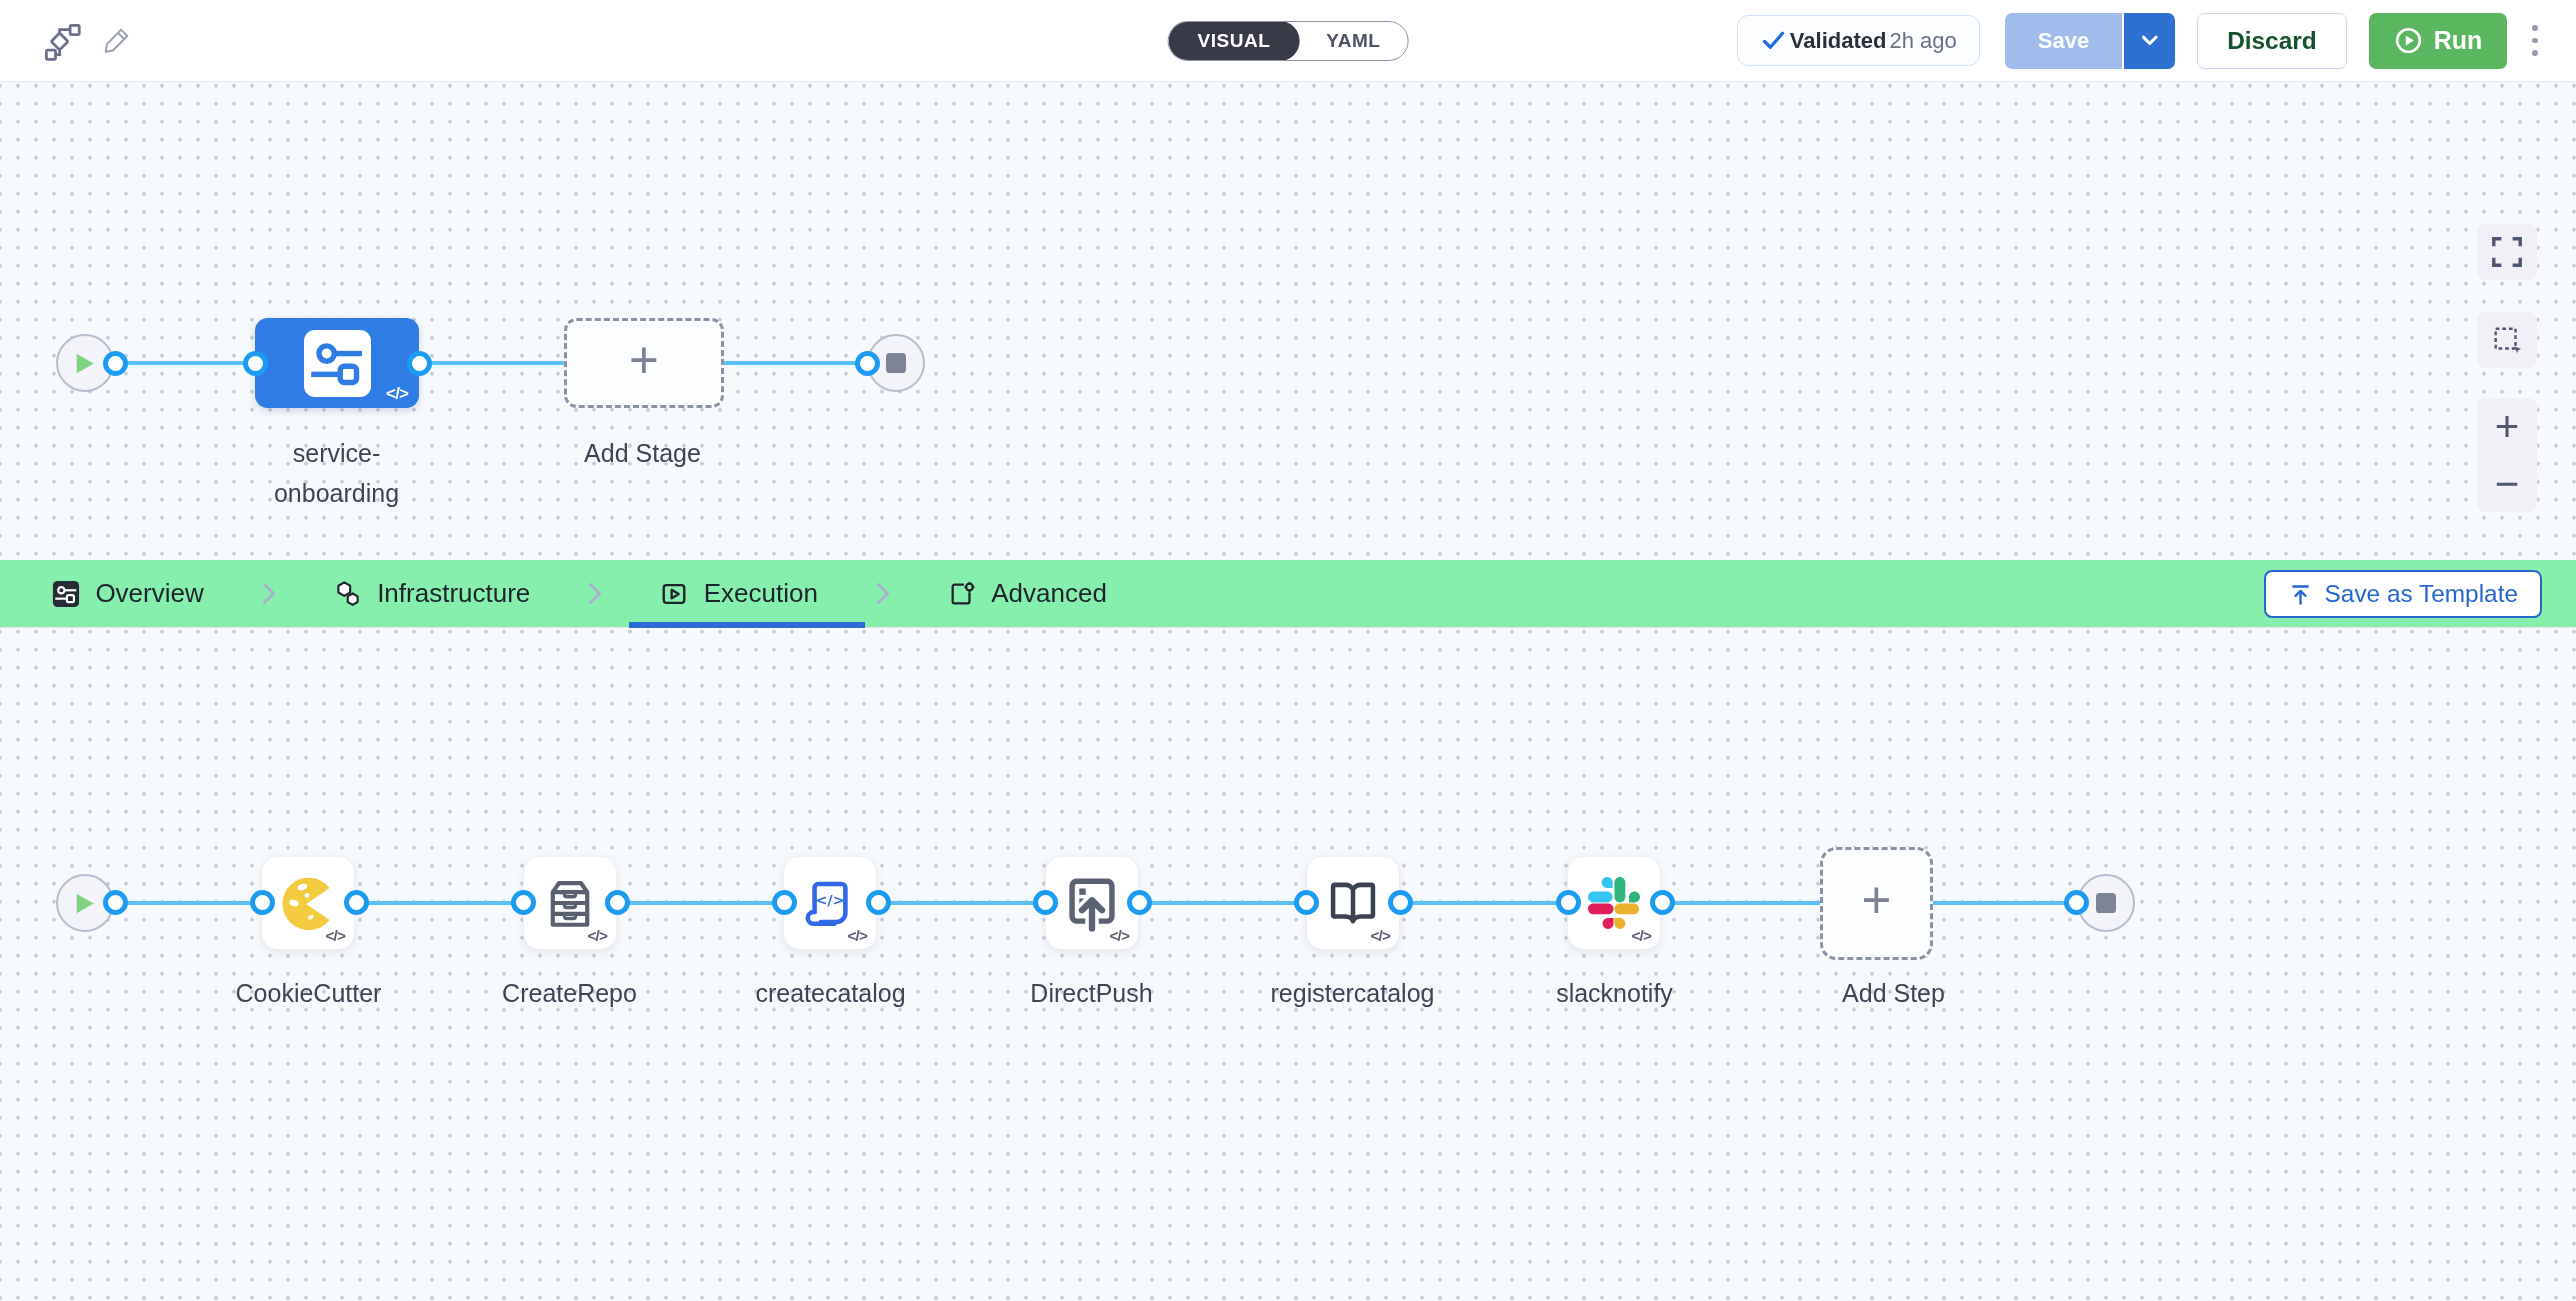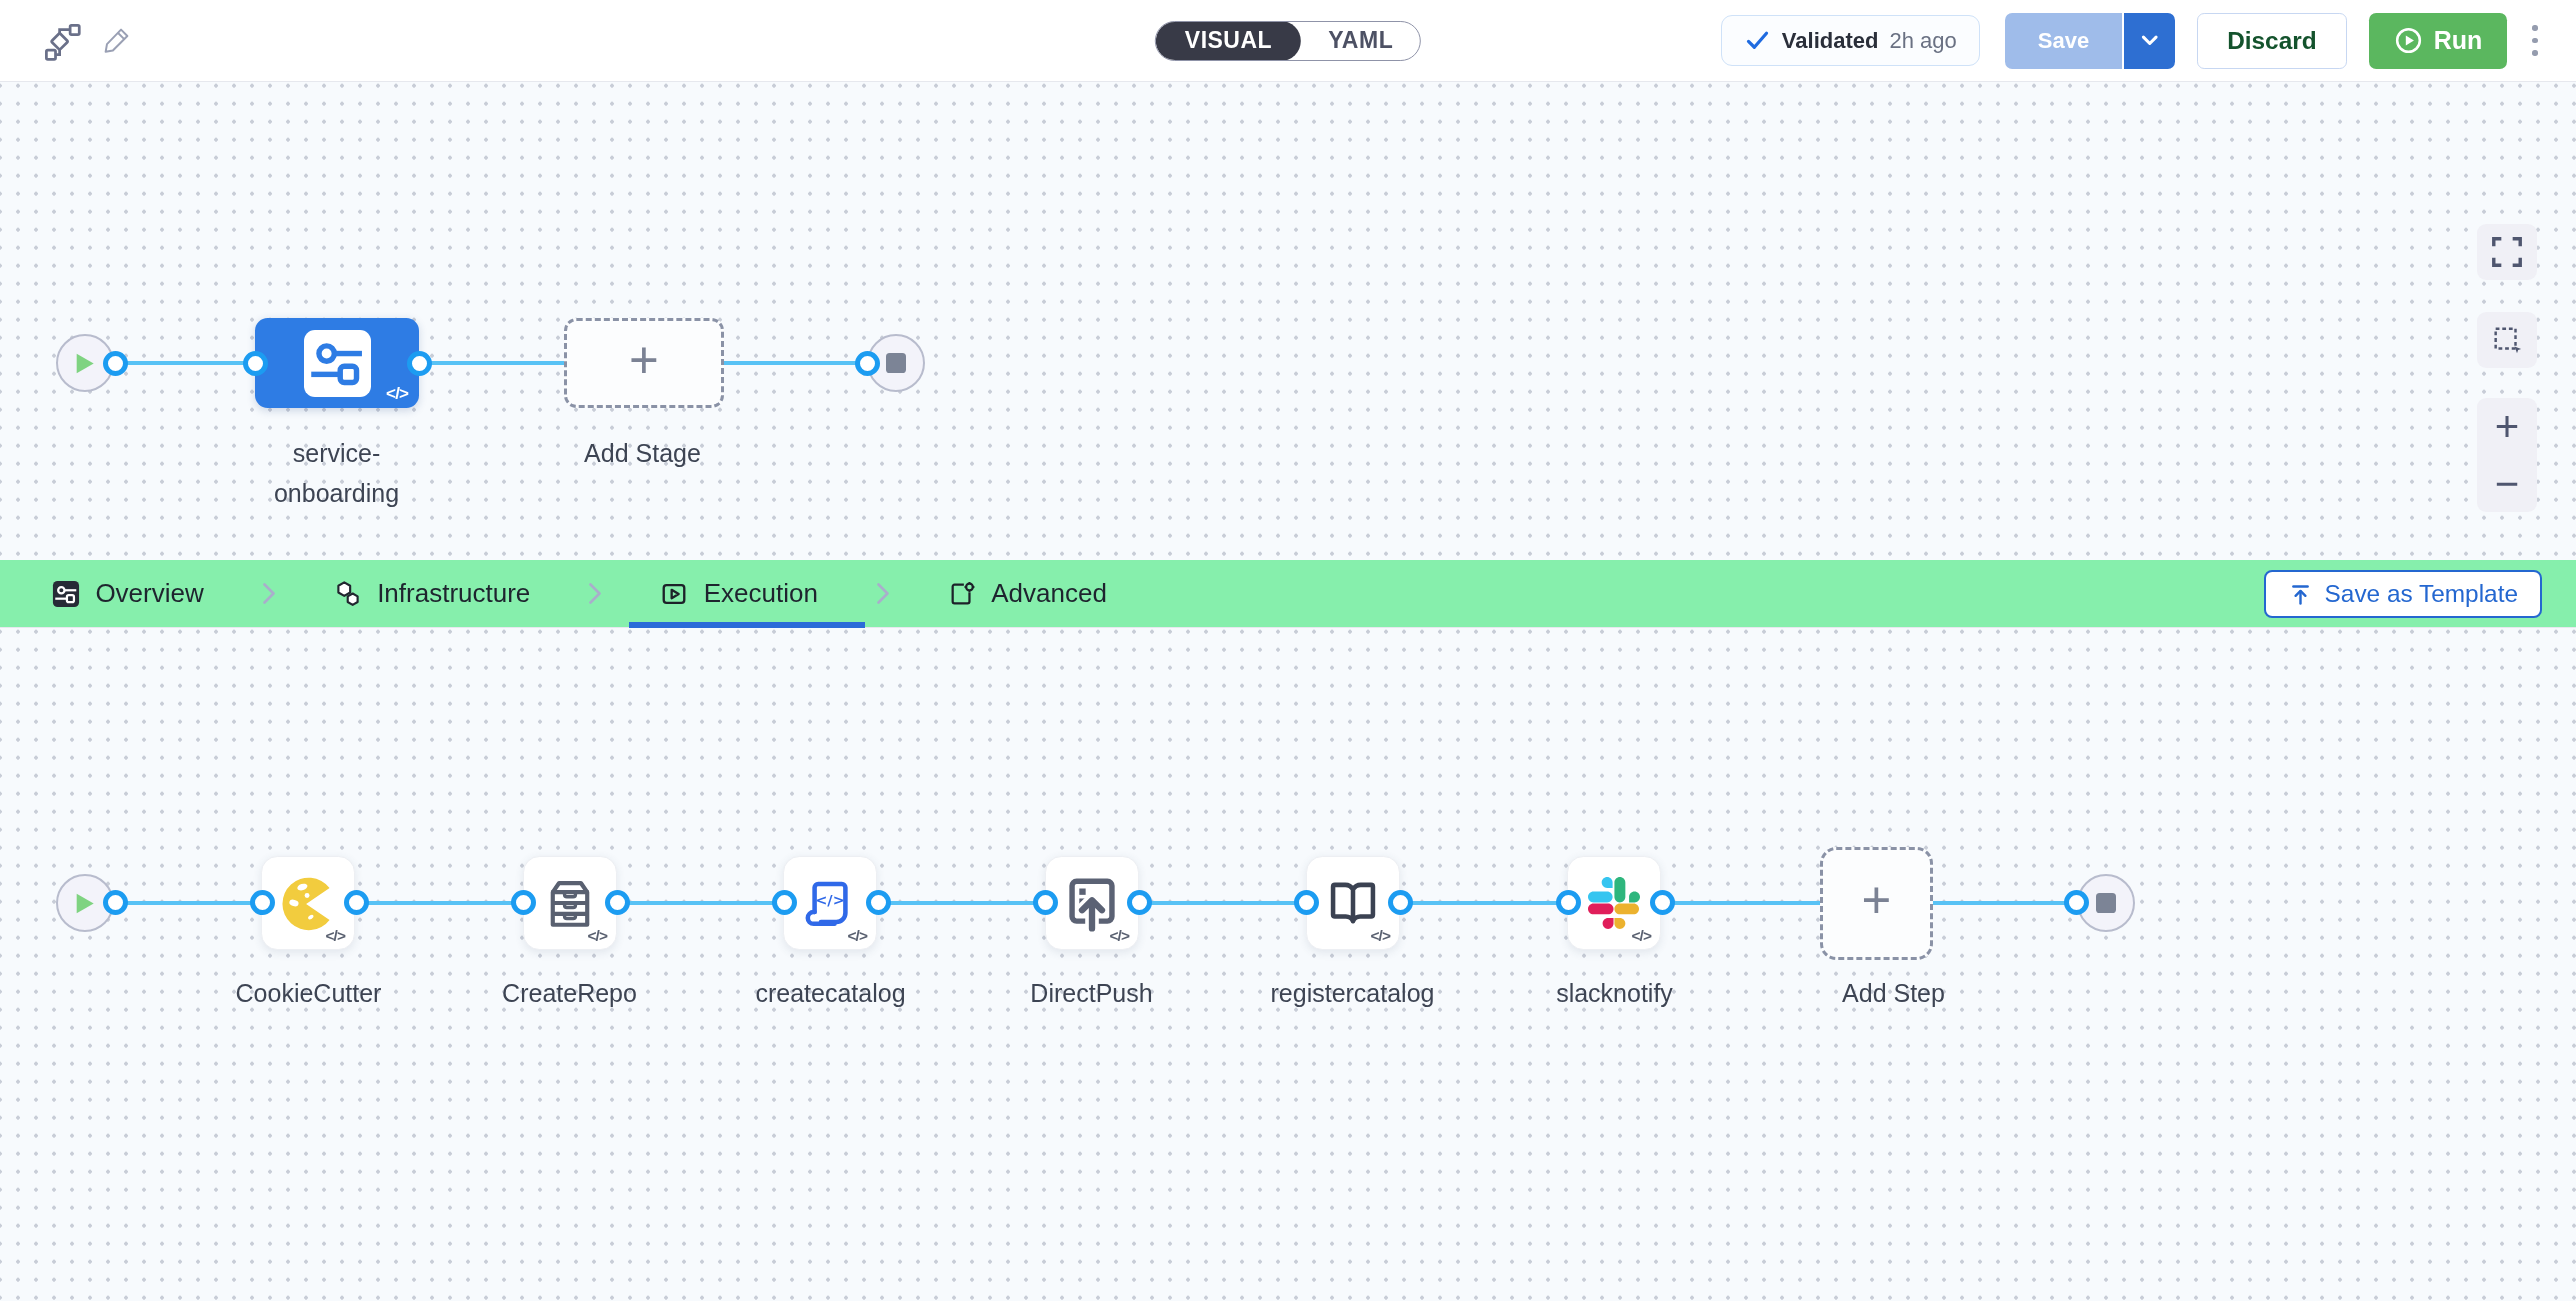--- a/index.html
+++ b/index.html
@@ -20,26 +20,26 @@
   .title-wrap { display:flex; align-items:center; gap:20px; }
   .page-title { font-size:33px; font-weight:bold; color:#232833; letter-spacing:-0.5px; }
   .icon-btn { display:flex; align-items:center; justify-content:center; cursor:pointer; }
 
   .mode-toggle {
     position:absolute; left:50%; top:50%; transform:translate(-50%,-50%);
     display:flex; align-items:center; border:1.8px solid #8f93a8; border-radius:22px;
     background:#ffffff; overflow:hidden; height:40px;
   }
   .mode-seg { padding:0 27px; height:40px; display:flex; align-items:center;
-    font-size:23px; font-weight:bold; letter-spacing:0.5px; color:#4d5164; }
+    font-size:19px; font-weight:bold; letter-spacing:0.5px; color:#4d5164; }
   .mode-seg.selected { background:#383a47; color:#ffffff; border-radius:22px; padding:0 29px; }
 
   .header-right { margin-left:auto; display:flex; align-items:center; }
   .validated-badge {
-    display:flex; align-items:center; gap:11px; height:51px; padding:0 22px;
+    display:flex; align-items:center; gap:3px; height:51px; padding:0 22px;
     border:1.8px solid #cfe2f8; border-radius:11px; background:#fbfdff;
   }
   .validated-label { font-size:22px; font-weight:bold; color:#2a2f3a; }
   .validated-time  { font-size:22px; color:#6a7183; }
 
   .save-split { display:flex; margin-left:25px; height:56px; border-radius:7.2px; overflow:hidden; cursor:pointer; }
   .save-main  { background:#9fbcea; color:#ffffff; font-size:22px; font-weight:bold;
     display:flex; align-items:center; padding:0 33px; border-right:2.7px solid #ffffff;text-align:right; }
   .save-caret { background:#2e6fd2; width:51px; display:flex; align-items:center; justify-content:center; }
 

